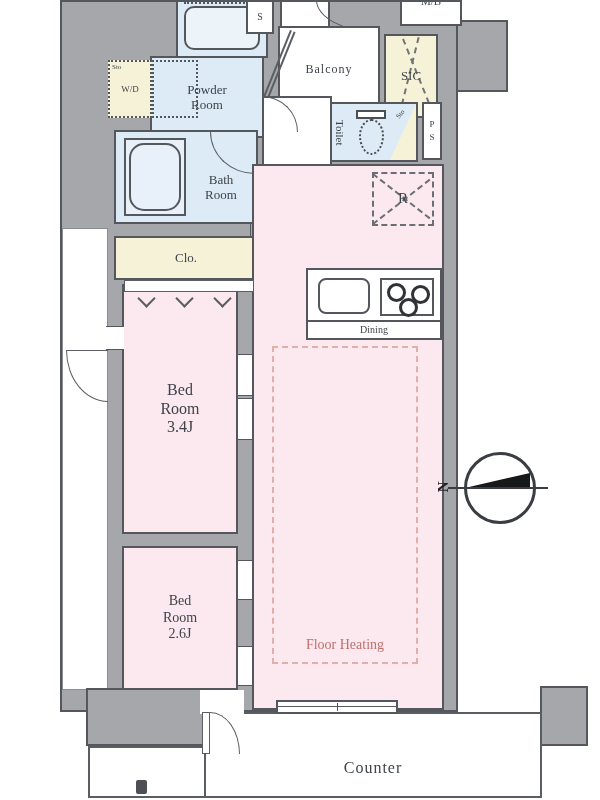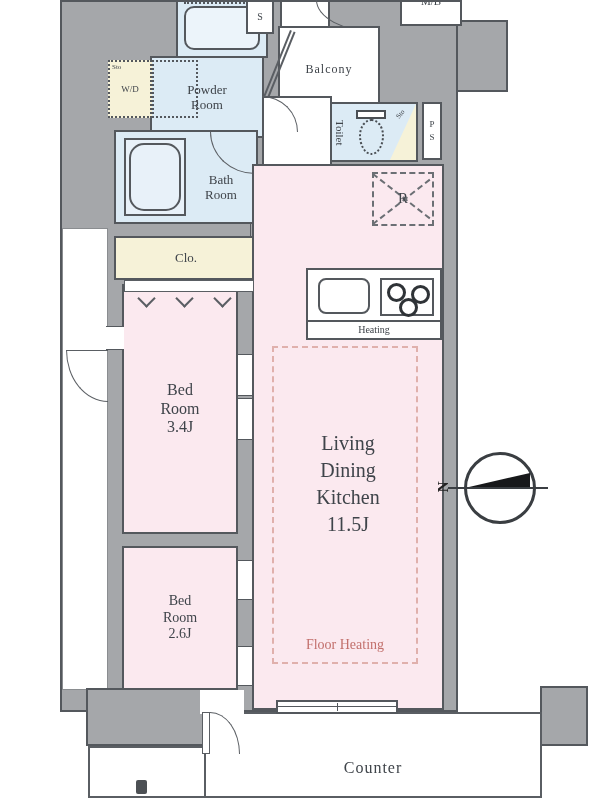--- a/index.html
+++ b/index.html
@@ -51,20 +51,25 @@
 
   <div class="abs white rm" style="left:400px;top:0;width:62px;height:26px;overflow:hidden;">
     <span class="lbl abs" style="left:0;top:-7px;width:100%;font-size:11px;">M/B</span>
   </div>
 
   <div class="abs white rm" style="left:278px;top:26px;width:102px;height:96px;">
     <span class="lbl abs" style="left:0;top:34px;width:100%;font-size:12px;letter-spacing:1px;">Balcony</span>
   </div>
   <div class="abs" style="left:290px;top:30px;width:6px;height:72px;border-left:2px solid #5a5e63;border-right:2px solid #5a5e63;transform:rotate(22deg);transform-origin:top left;"></div>
 
+  <div class="abs yellow rm cen" style="left:384px;top:34px;width:54px;height:84px;overflow:hidden;">
+    <div class="abs" style="left:44%;top:0;height:100%;border-left:2px dashed #71757a;transform:rotate(14deg);"></div>
+    <div class="abs" style="left:62%;top:0;height:100%;border-left:2px dashed #71757a;transform:rotate(-22deg);"></div>
+    <span class="lbl" style="font-size:13px;position:relative;">SIC</span>
+  </div>
 
   <div class="abs blue rm cen" style="left:150px;top:56px;width:114px;height:82px;">
     <span class="lbl" style="font-size:13px;">Powder</span>
     <span class="lbl" style="font-size:13px;">Room</span>
   </div>
 
   <div class="abs yellow" style="left:108px;top:60px;width:44px;height:58px;border:2px dotted #54585d;">
     <span class="lbl abs" style="left:2px;top:1px;font-size:7px;">Sto</span>
     <span class="lbl abs" style="left:0;top:22px;width:100%;font-size:9px;">W/D</span>
   </div>
@@ -114,33 +119,27 @@
 
   <div class="abs white rm" style="left:306px;top:268px;width:136px;height:54px;">
     <div class="abs" style="left:10px;top:8px;width:52px;height:36px;border:2px solid #54585d;border-radius:8px;"></div>
     <div class="abs" style="left:72px;top:8px;width:54px;height:38px;border:2px solid #54585d;">
       <div class="burner" style="left:5px;top:3px;"></div>
       <div class="burner" style="left:29px;top:5px;"></div>
       <div class="burner" style="left:17px;top:18px;"></div>
     </div>
   </div>
   <div class="abs white rm cen" style="left:306px;top:320px;width:136px;height:20px;">
-    <span class="lbl" style="font-size:10px;">Heating</span>
+    <span class="lbl" style="font-size:10px;">Dining</span>
   </div>
 
   <div class="abs" style="left:272px;top:346px;width:146px;height:318px;border:2px dashed #e0b0ac;">
     <span class="lbl abs" style="left:0;bottom:8px;width:100%;font-size:14px;color:#c2706c;">Floor Heating</span>
   </div>
 
-  <div class="lbl abs" style="left:260px;top:430px;width:176px;font-size:20px;line-height:1.35;">
-    <span style="display:block;">Living</span>
-    <span style="display:block;">Dining</span>
-    <span style="display:block;">Kitchen</span>
-    <span style="display:block;">11.5J</span>
-  </div>
 
   <div class="abs pink rm cen" style="left:122px;top:284px;width:116px;height:250px;">
     <span class="lbl" style="font-size:16px;">Bed</span>
     <span class="lbl" style="font-size:16px;">Room</span>
     <span class="lbl" style="font-size:16px;">3.4J</span>
   </div>
 
   <div class="abs white" style="left:124px;top:280px;width:130px;height:12px;border:1.5px solid #5a5e63;"></div>
   <div class="chev" style="left:140px;top:292px;"></div>
   <div class="chev" style="left:178px;top:292px;"></div>

